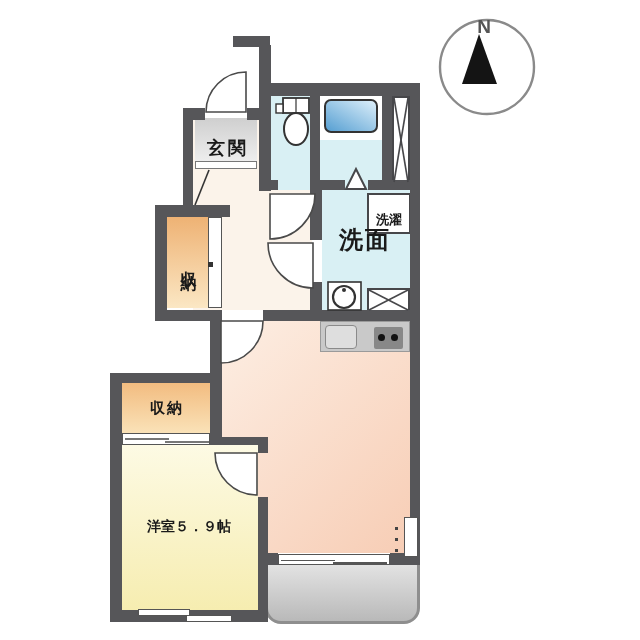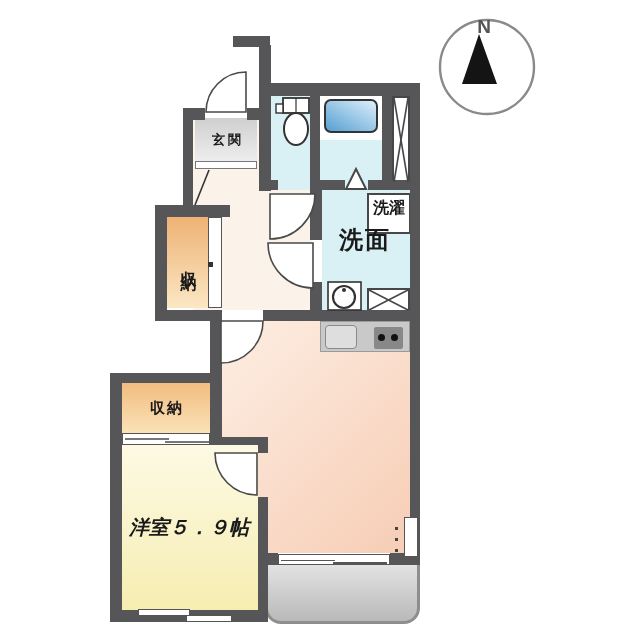--- a/index.html
+++ b/index.html
@@ -135,20 +135,20 @@
       <circle cx="344" cy="290" r="2" fill="#333"></circle>
     </g>
 
     <g>
       <circle cx="487" cy="67" r="47" fill="#ffffff" stroke="#8a8a8a" stroke-width="2.4"></circle>
       <path d="M479 34 L462 84 L497 84 Z" fill="#141414"></path>
     </g>
   </svg>
 
   <div class="lbl" style="left:484px;top:27px;font-size:19px;color:#555;">N</div>
-  <div class="lbl" style="left:228px;top:140px;font-size:13px;letter-spacing:3px;font-family:Liberation Mono, monospace;">玄関</div>
+  <div class="lbl" style="left:228px;top:148px;font-size:18px;letter-spacing:3px;font-family:Liberation Mono, monospace;">玄関</div>
   <div class="lbl vert" style="left:188px;top:262px;font-size:16px;letter-spacing:4px;">収納</div>
   <div class="lbl" style="left:365px;top:240px;font-size:24px;letter-spacing:2px;">洗面</div>
-  <div class="lbl" style="left:389px;top:208px;font-size:16px;font-family:Liberation Mono, monospace;">洗濯</div>
+  <div class="lbl" style="left:389px;top:220px;font-size:13px;font-family:Liberation Mono, monospace;">洗濯</div>
   <div class="lbl" style="left:167px;top:408px;font-size:15px;letter-spacing:2px;">収納</div>
-  <div class="lbl" style="left:189px;top:527px;font-size:20px;font-style:italic;">洋室５．９帖</div>
+  <div class="lbl" style="left:189px;top:527px;font-size:14px;">洋室５．９帖</div>
 
 </div>
 
 </body></html>

